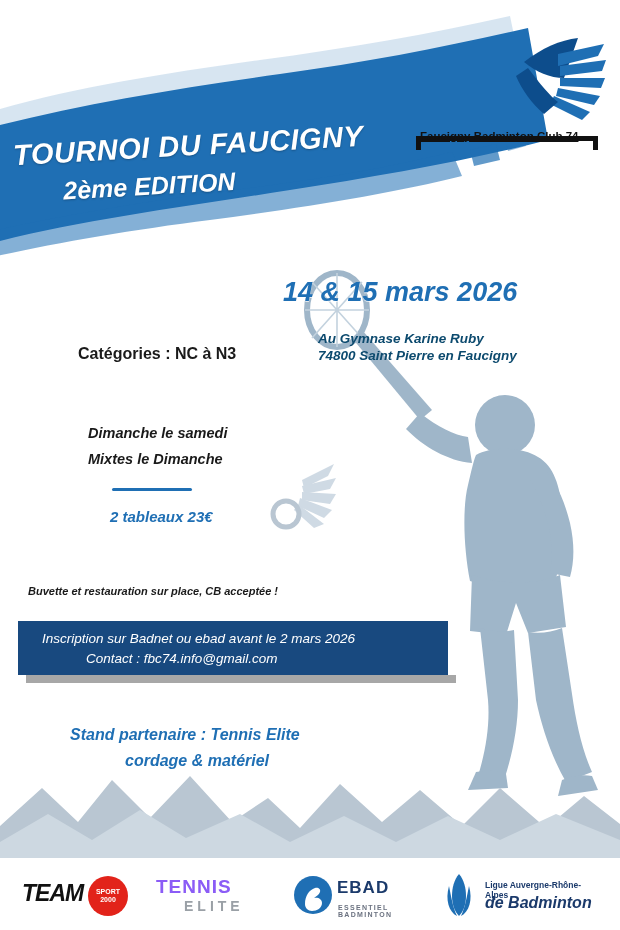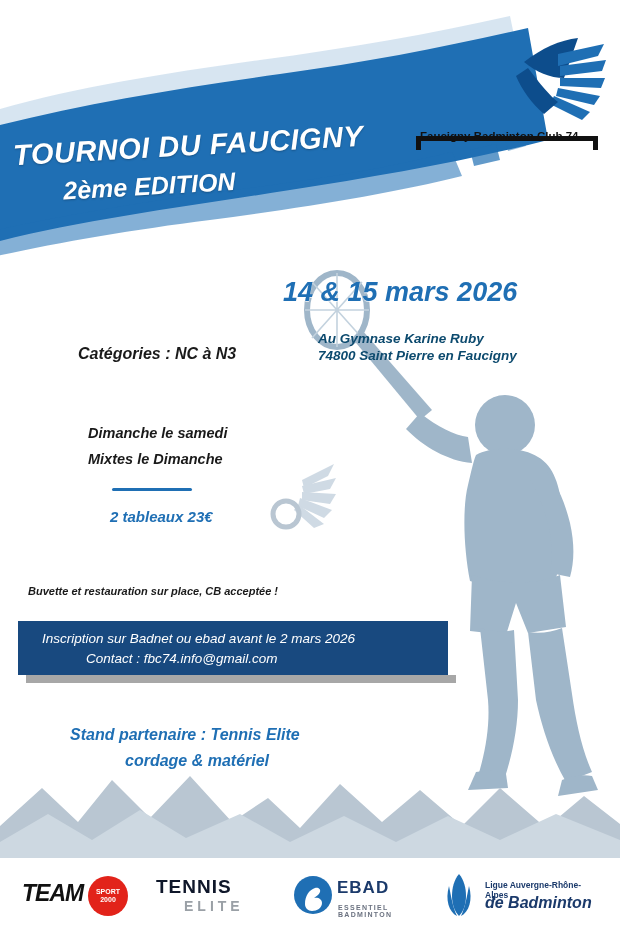--- a/index.html
+++ b/index.html
@@ -54,40 +54,40 @@
   .logo{
     position:absolute;right:12px;top:38px;width:200px;height:115px;
   }
   .logo-text{
     position:absolute;left:14px;top:28px;
     font-size:47px;font-weight:bold;font-style:italic;
     color:#111;letter-spacing:-1px;
   }
   .logo-sub{
     position:absolute;left:12px;top:92px;
-    font-size:11.5px;font-weight:bold;color:#111;
+    font-size:11.5px;font-weight:bold;color:#111;text-decoration:underline;
   }
   
   .dates{
     position:absolute;left:283px;top:277px;
     font-size:27px;font-weight:bold;font-style:italic;
     color:#1f6fb4;
     text-shadow:0 1px 0 rgba(255,255,255,.7);
     white-space:nowrap;
   }
   .venue{
     position:absolute;left:318px;top:330px;
     font-size:13.5px;font-style:italic;color:#0c4a6e;
     line-height:17px;font-weight:600;
     white-space:nowrap;
   }
   
   .categories{
     position:absolute;left:78px;top:345px;
-    font-size:16px;font-weight:bold;font-style:italic;color:#1a1a1a;
+    font-size:16px;font-weight:bold;color:#1a1a1a;
     white-space:nowrap;
   }
   .disciplines{
     position:absolute;left:96px;top:372px;
     font-size:21px;font-weight:bold;font-style:italic;color:#1f6fb4;
     white-space:nowrap;
   }
   .schedule{
     position:absolute;left:88px;top:420px;
     font-size:14.5px;font-weight:bold;font-style:italic;color:#1a1a1a;
@@ -144,21 +144,21 @@
   .team-txt{
     position:absolute;left:0;top:14px;font-size:23px;font-weight:bold;
     font-style:italic;color:#111;letter-spacing:-1px;
   }
   .sport2000{
     position:absolute;left:66px;top:10px;width:40px;height:40px;border-radius:50%;
     background:#e2231a;color:#fff;font-size:7px;font-weight:bold;
     display:flex;flex-direction:column;align-items:center;justify-content:center;line-height:8px;
   }
   .tennis-txt{
-    position:absolute;left:0;top:10px;font-size:19px;font-weight:bold;color:#0f172a;
+    position:absolute;left:0;top:10px;font-size:19px;font-weight:bold;color:#8b5cf6;
     letter-spacing:1px;
   }
   .elite-txt{
     position:absolute;left:28px;top:32px;font-size:14px;font-weight:bold;color:#9aa0a6;
     letter-spacing:4px;
   }
   .ebad-txt{
     position:absolute;left:48px;top:12px;font-size:17px;font-weight:bold;color:#1b3a6b;
     letter-spacing:1px;
   }

